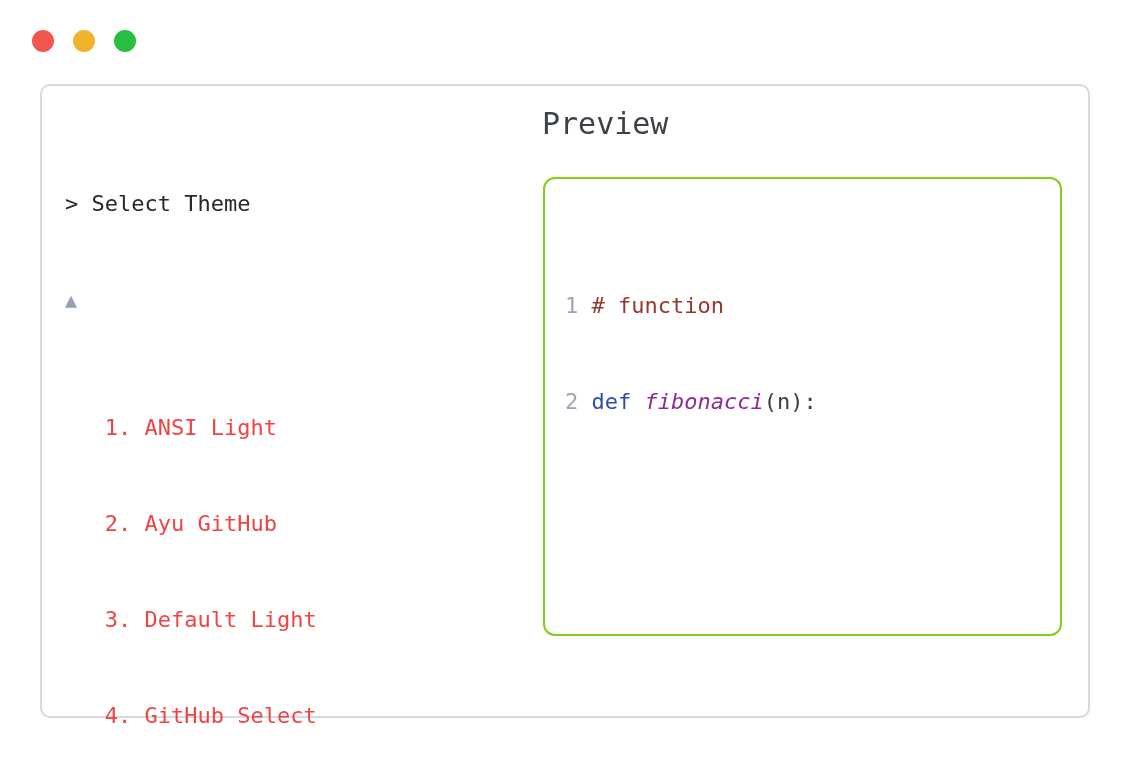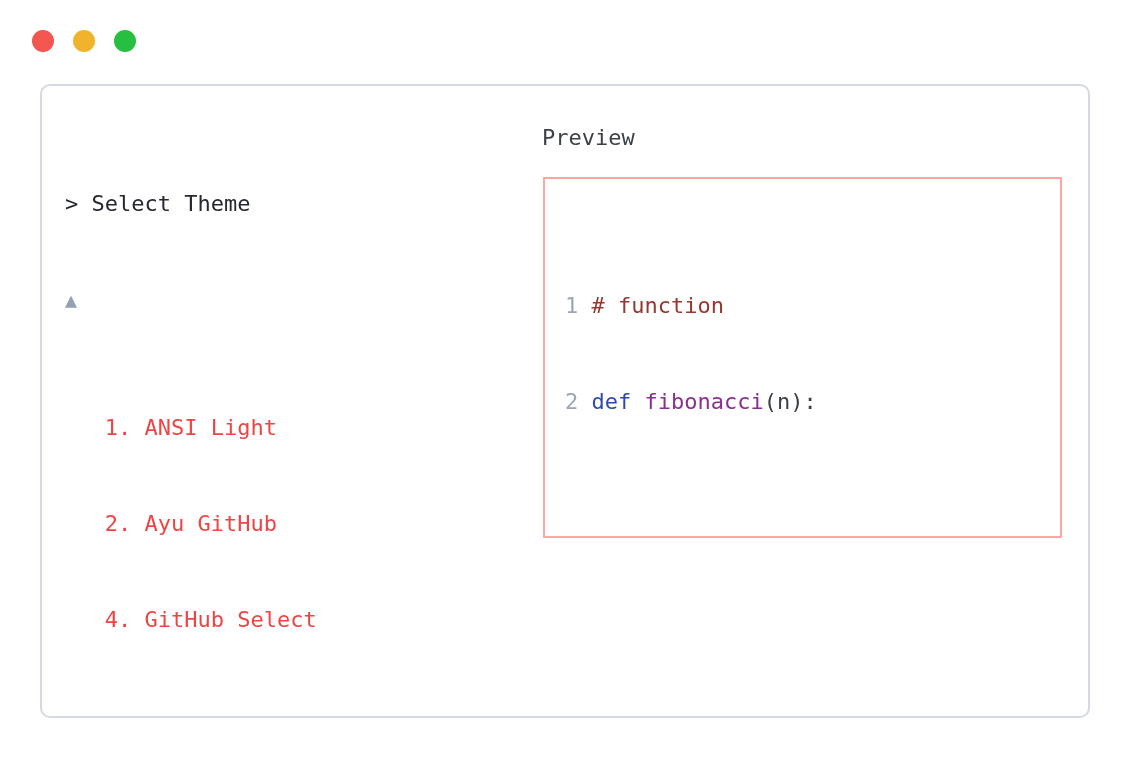--- a/index.html
+++ b/index.html
@@ -20,51 +20,52 @@
   
   .picker { position:absolute; left:23px; top:38px; font-size:22px; line-height:32px;
     white-space:pre; color:#53585f; }
   .line { min-height:32px; }
   .prompt { color:#24292f; }
   .arrow-up { color:#95a1b2; font-size:20px; }
   .item { position:relative; color:#ef4444; }
   .item .variant { color:#9aa5b5; }
 
   
-  .preview-label { position:absolute; left:500px; top:36px; font-size:22px;
+  .preview-label { position:absolute; left:500px; top:22px; font-size:30px;
     line-height:32px; color:#3c4248; }
-  .preview-box { position:absolute; left:501px; top:91px; width:519px; height:361px;
-    background:#ffffff; border:2px solid #fca5a5; border-radius:0; overflow:hidden; }
+  .preview-box { position:absolute; left:501px; top:91px; width:519px; height:459px;
+    background:#ffffff; border:2px solid #84cc16; border-radius:12px; overflow:hidden; }
   .code { padding:47px 0 0 20px; font-size:22px; line-height:32px; white-space:pre; }
   .code-line { min-height:32px; }
 
   .tk-ln { color:#9aa5b5; }
   .tk-c  { color:#96382f; }
   .tk-k  { color:#2c4cab; }
-  .tk-f  { color:#8b2e91; }
+  .tk-f  { color:#8b2e91;font-style:italic; }
   .tk-n  { color:#0c6a6d; }
   .tk-p  { color:#3b4046; }
 </style>
 </head>
 <body>
 
 <div class="traffic">
   <div class="light red"></div>
   <div class="light yellow"></div>
   <div class="light green"></div>
 </div>
 
 <div class="window">
 
   <div class="picker">
     <div class="line prompt">&gt; Select Theme</div>
     <div class="line arrow-up">▲</div>
 
     <div class="line item"><span class="num">   1. </span><span class="main">ANSI Light</span><span class="variant"></span></div>
     <div class="line item"><span class="num">   2. </span><span class="main">Ayu GitHub</span><span class="variant"></span></div>
+    <div class="line item"><span class="num">   3. </span><span class="main">Default Light</span><span class="variant"></span></div>
     <div class="line item"><span class="num">   4. </span><span class="main">GitHub Select</span><span class="variant"></span></div>
     
     
     
     
     
     
     
     
 

